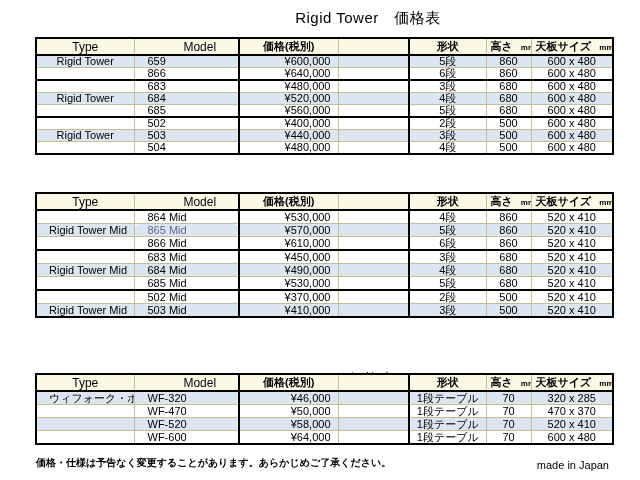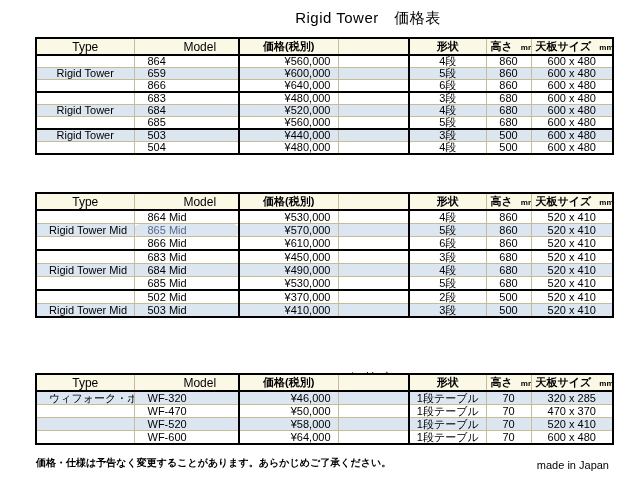--- a/index.html
+++ b/index.html
@@ -65,29 +65,20 @@
     <tbody>
         <tr>
       <th class="en">Type</th>
       <th class="en vb">Model</th>
       <th>価格(税別)</th>
       <th class="vb"></th>
       <th>形状</th>
       <th><span>高さ</span><span class="unit">mm</span></th>
       <th><span>天板サイズ</span><span class="unit">mm</span></th>
     </tr>
-    <tr>
-      <td class="c-type"></td>
-      <td class="c-model vb">864</td>
-      <td class="c-price">¥560,000</td>
-      <td class="vb"></td>
-      <td class="c-shape">4段</td>
-      <td class="c-height">860</td>
-      <td class="c-size">600 x 480</td>
-    </tr>
     <tr class="band">
       <td class="c-type">Rigid Tower</td>
       <td class="c-model vb">659</td>
       <td class="c-price">¥600,000</td>
       <td class="vb"></td>
       <td class="c-shape">5段</td>
       <td class="c-height">860</td>
       <td class="c-size">600 x 480</td>
     </tr>
     <tr class="gend">
@@ -117,20 +108,29 @@
       <td class="c-height">680</td>
       <td class="c-size">600 x 480</td>
     </tr>
     <tr class="gend">
       <td class="c-type"></td>
       <td class="c-model vb">685</td>
       <td class="c-price">¥560,000</td>
       <td class="vb"></td>
       <td class="c-shape">5段</td>
       <td class="c-height">680</td>
+      <td class="c-size">600 x 480</td>
+    </tr>
+    <tr>
+      <td class="c-type"></td>
+      <td class="c-model vb">502</td>
+      <td class="c-price">¥400,000</td>
+      <td class="vb"></td>
+      <td class="c-shape">2段</td>
+      <td class="c-height">500</td>
       <td class="c-size">600 x 480</td>
     </tr>
     <tr class="band">
       <td class="c-type">Rigid Tower</td>
       <td class="c-model vb">503</td>
       <td class="c-price">¥440,000</td>
       <td class="vb"></td>
       <td class="c-shape">3段</td>
       <td class="c-height">500</td>
       <td class="c-size">600 x 480</td>

